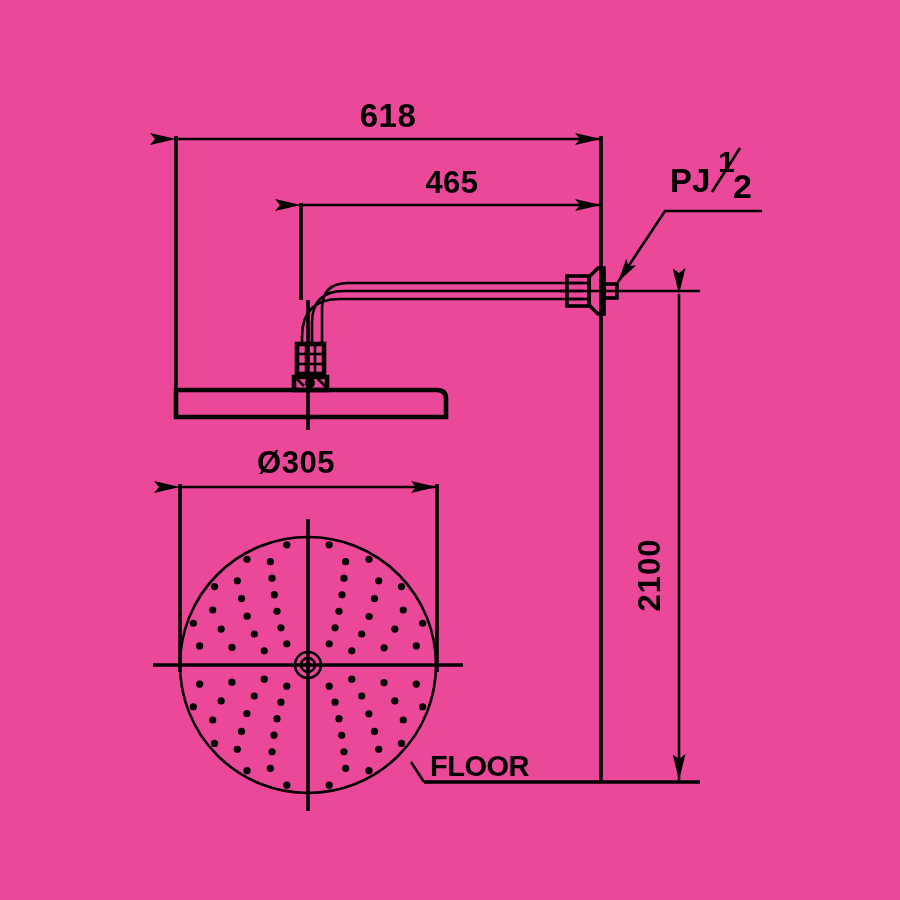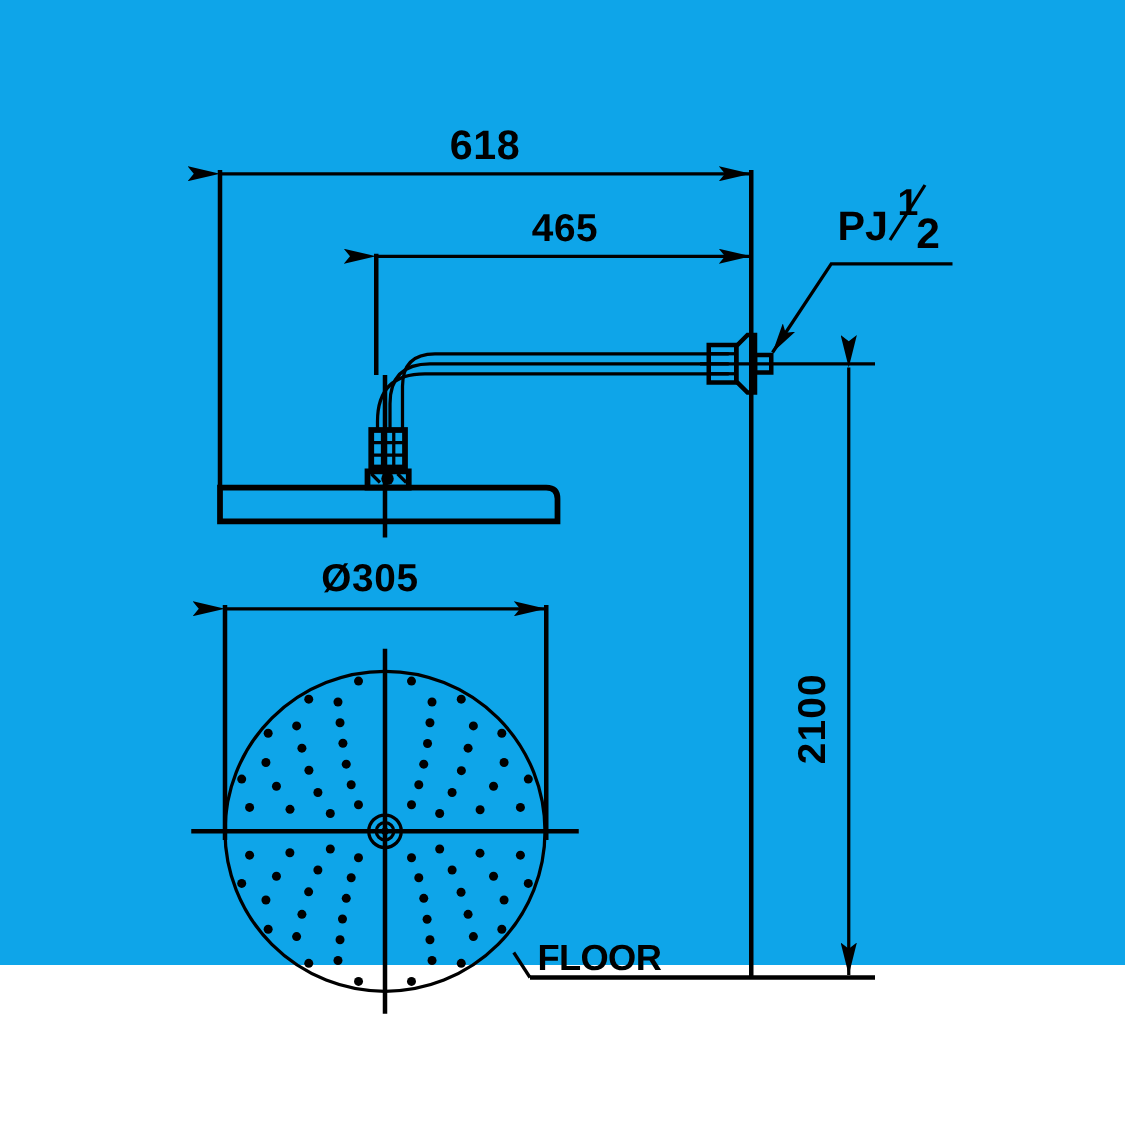--- a/index.html
+++ b/index.html
@@ -9,22 +9,22 @@
   }
   body {
     width: 900px;
     height: 900px;
     font-family: "Liberation Sans", sans-serif;
     overflow: hidden;
   }
   #drawing-root {
     position: relative;
     width: 900px;
-    height: 772px;
-    background: #0ea5e9;
+    height: 900px;
+    background: #ec4899;
   }
   svg#tech-drawing {
     display: block;
     width: 900px;
     height: 900px;
   }
   .dim-text {
     font-family: "Liberation Sans", sans-serif;
     font-weight: bold;
     fill: #000000;

